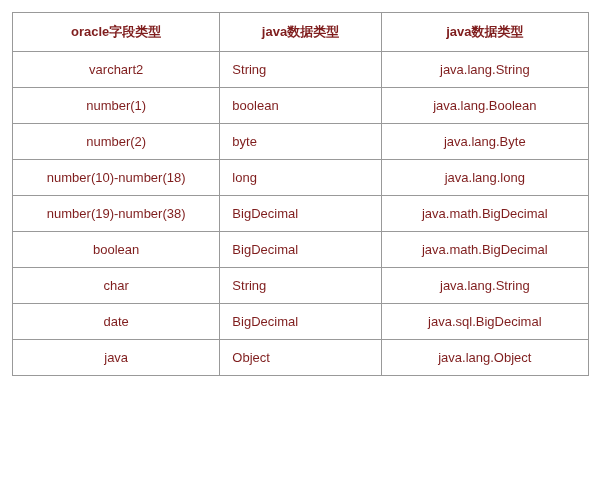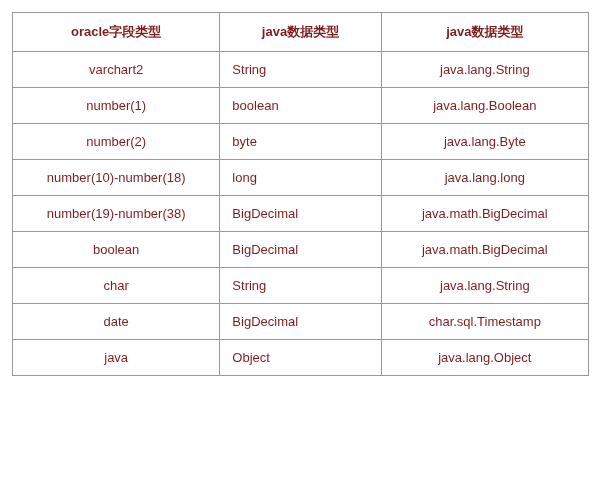--- a/index.html
+++ b/index.html
@@ -86,21 +86,21 @@
       <td>java.math.BigDecimal</td>
     </tr>
     <tr>
       <td>char</td>
       <td class="col2">String</td>
       <td>java.lang.String</td>
     </tr>
     <tr>
       <td>date</td>
       <td class="col2">BigDecimal</td>
-      <td>char.sql.Timestamp</td>
+      <td>java.sql.BigDecimal</td>
     </tr>
     <tr>
       <td>java</td>
       <td class="col2">Object</td>
       <td>java.lang.Object</td>
     </tr>
   </tbody>
 </table>
 
 </body></html>

